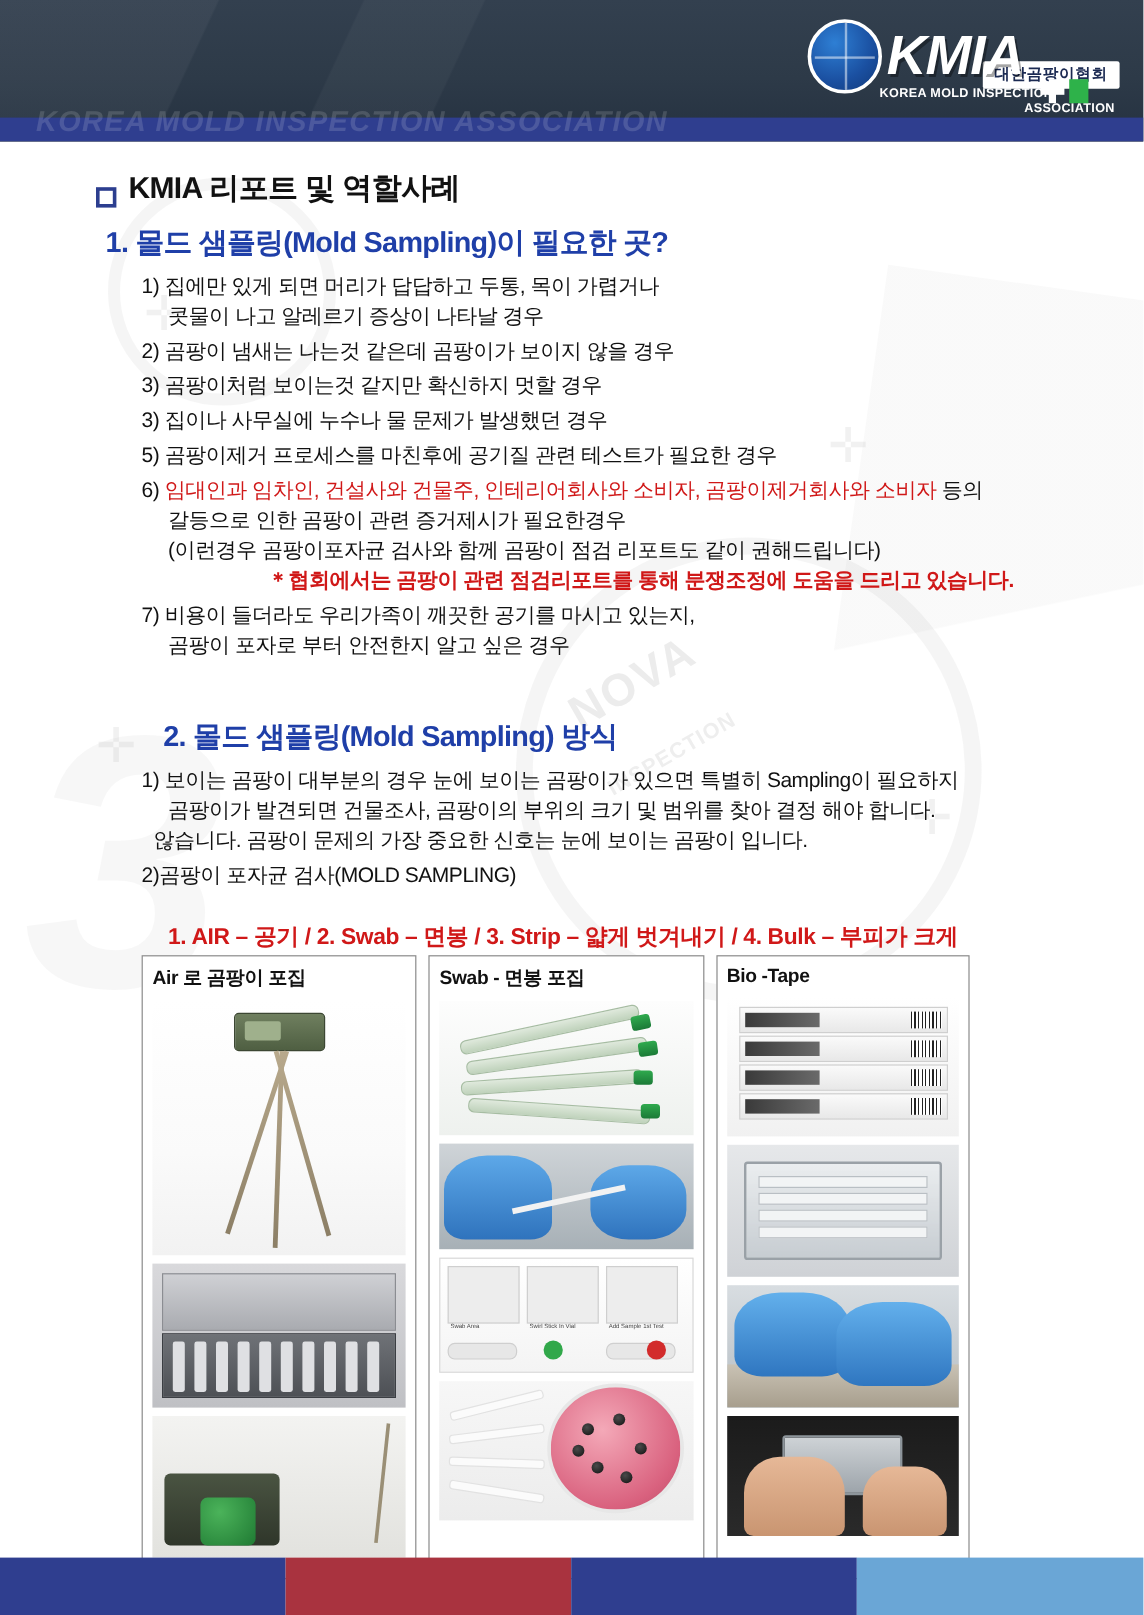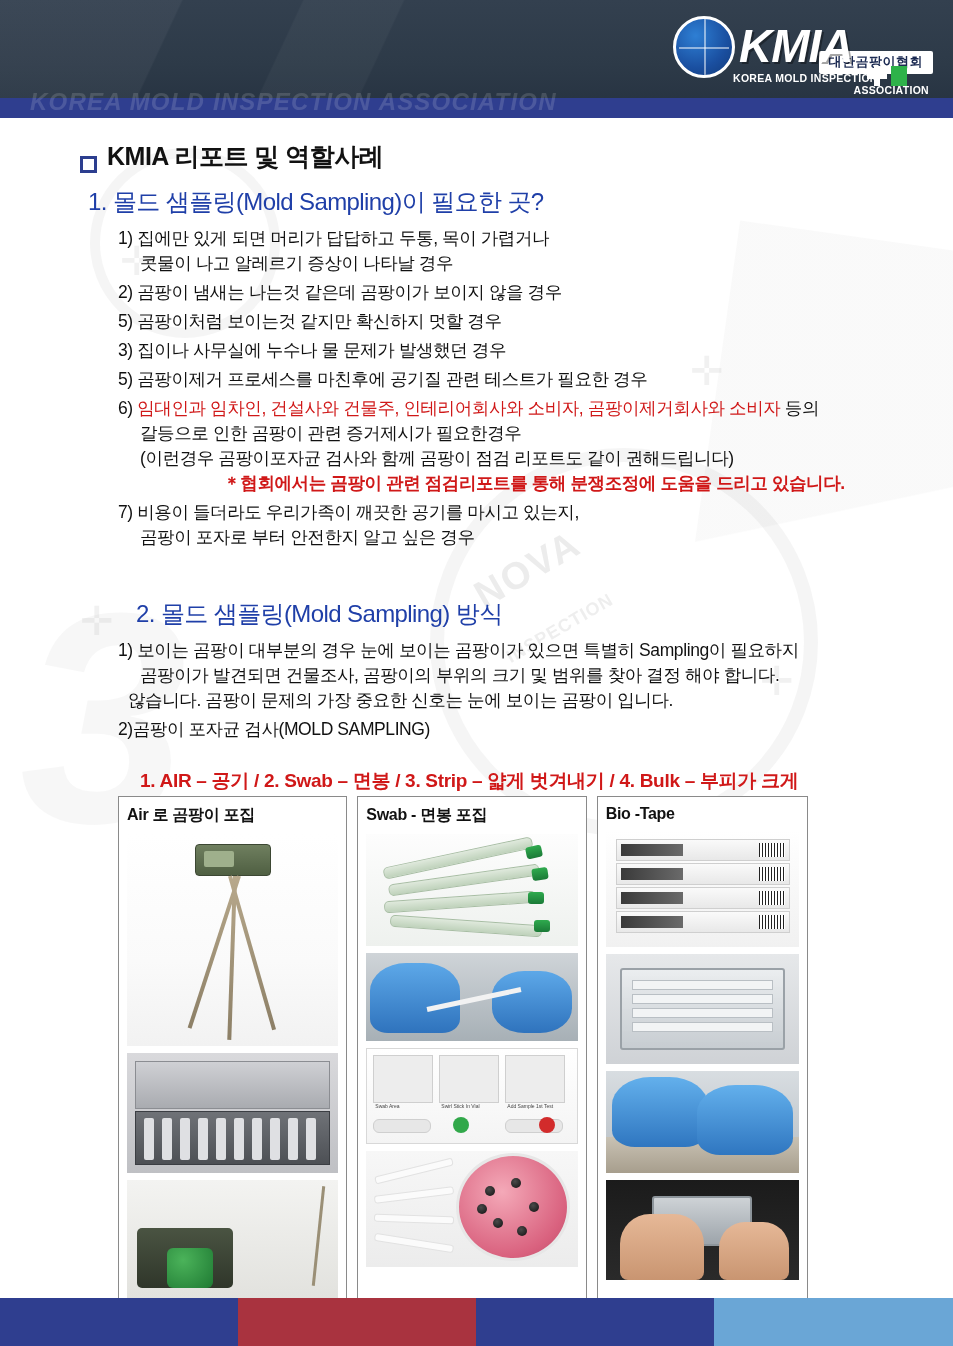--- a/index.html
+++ b/index.html
@@ -218,21 +218,21 @@
   .doc-title {
     font-size: 25px;
     font-weight: bold;
     color: #111111;
     letter-spacing: -0.5px;
   }
 
   .sec-head {
     position: absolute;
     font-size: 24px;
-    font-weight: normal;
+    font-weight: bold;
     color: #1f3fa8;
     letter-spacing: -0.6px;
     white-space: nowrap;
   }
   .sec1-head { left: 88px; top: 68px; }
   .sec2-head { left: 88px; top: 480px; margin-left: 48px; }
 
   .list {
     position: absolute;
     left: 118px;
@@ -549,21 +549,21 @@
 
   <div class="list sec1-list">
     <div class="li">
       <span>1) 집에만 있게 되면 머리가 답답하고 두통, 목이 가렵거나</span>
       <span class="indent">콧물이 나고 알레르기 증상이 나타날 경우</span>
     </div>
     <div class="li">
       <span>2) 곰팡이 냄새는 나는것 같은데 곰팡이가 보이지 않을 경우</span>
     </div>
     <div class="li">
-      <span>5) 곰팡이처럼 보이는것 같지만 확신하지 멋할 경우</span>
+      <span>3) 곰팡이처럼 보이는것 같지만 확신하지 멋할 경우</span>
     </div>
     <div class="li">
       <span>3) 집이나 사무실에 누수나 물 문제가 발생했던 경우</span>
     </div>
     <div class="li">
       <span>5) 곰팡이제거 프로세스를 마친후에 공기질 관련 테스트가 필요한 경우</span>
     </div>
     <div class="li">
       <span>6) </span><span class="red">임대인과 임차인, 건설사와 건물주, 인테리어회사와 소비자, 곰팡이제거회사와 소비자</span><span> 등의</span>
       <span class="indent">갈등으로 인한 곰팡이 관련 증거제시가 필요한경우</span>

